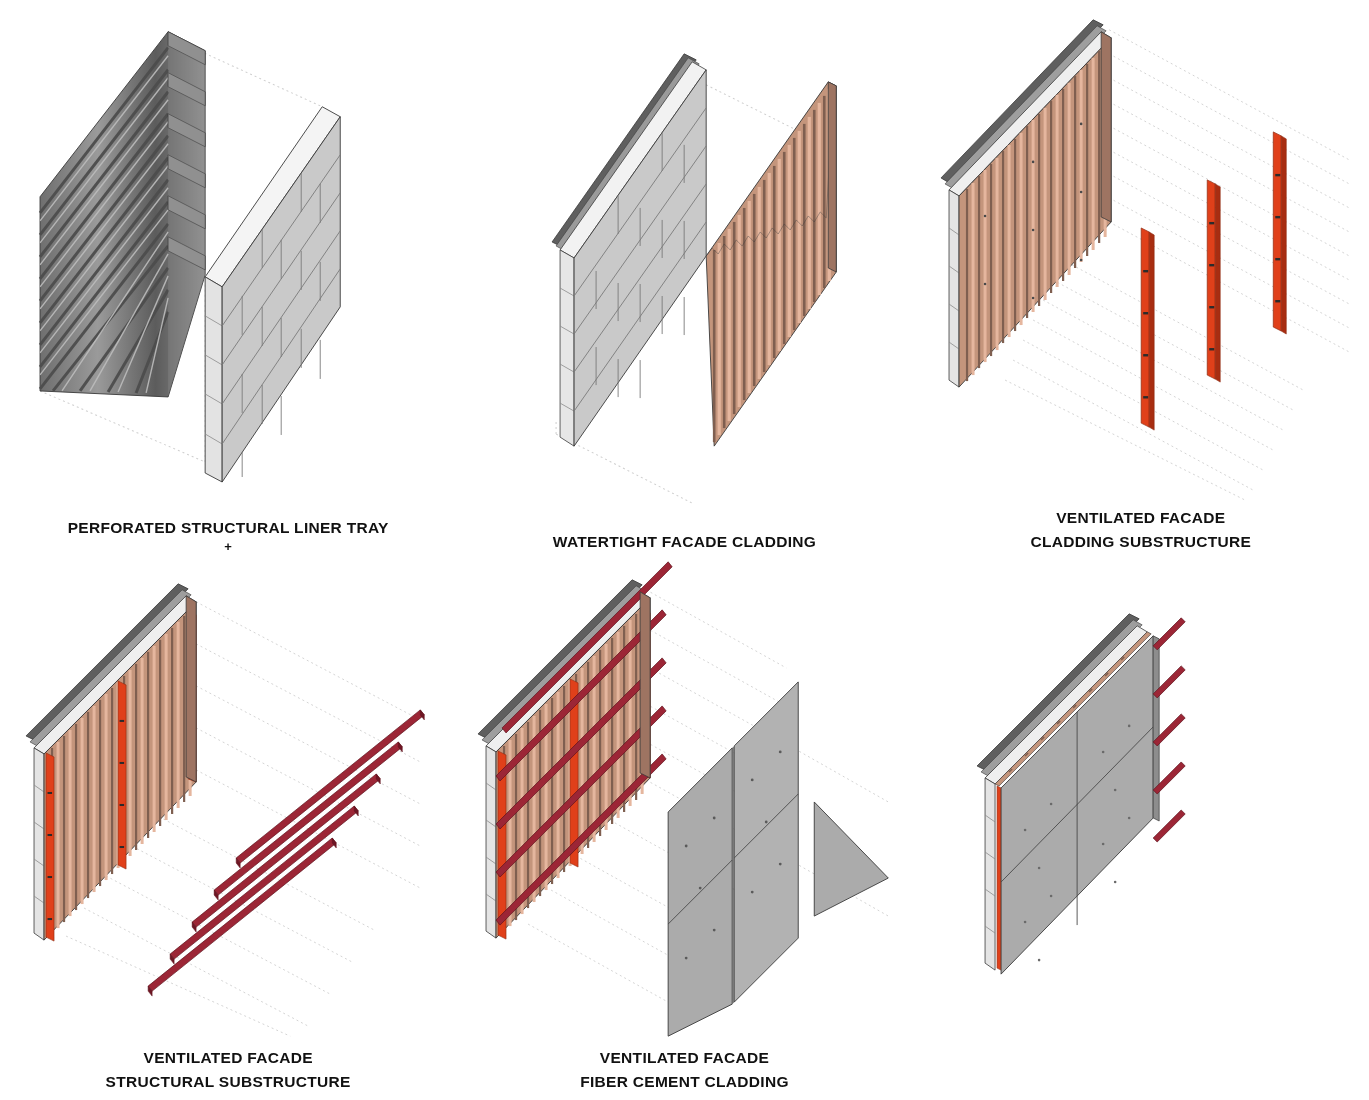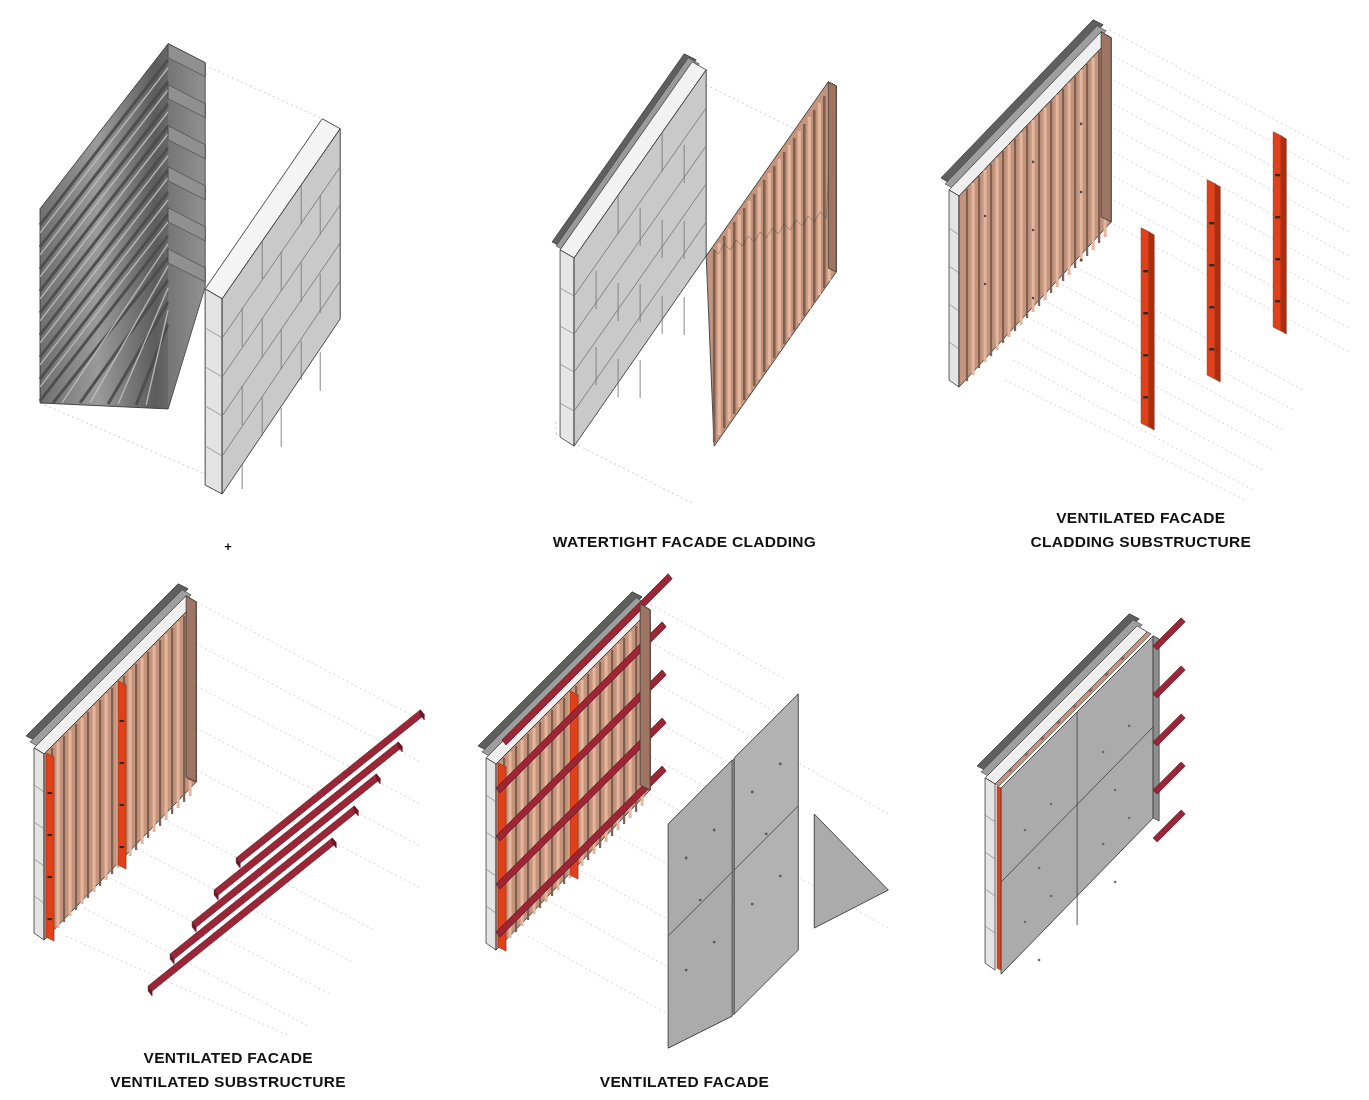--- a/index.html
+++ b/index.html
@@ -168,20 +168,21 @@
             <line x1="262" y1="378" x2="262" y2="417"></line>
             <line x1="301" y1="322" x2="301" y2="361"></line>
             <line x1="242" y1="445" x2="242" y2="470"></line>
             <line x1="281" y1="389" x2="281" y2="428"></line>
             <line x1="320" y1="333" x2="320" y2="372"></line>
           </g>
         </g>
       </svg>
     </div>
     <div class="caption cap-r1">
+      <span class="line">PERFORATED STRUCTURAL LINER TRAY</span>
       <span class="plus">+</span>
     </div>
   </div>
 
   <div class="panel">
     <div class="fig">
       <svg viewBox="0 0 456 500" preserveAspectRatio="xMidYMid meet">
         <g stroke="#cfcfcf" stroke-width="1" stroke-dasharray="2 3" fill="none">
           <line x1="100" y1="420" x2="238" y2="490"></line>
           <line x1="232" y1="62" x2="372" y2="132"></line>
@@ -510,21 +511,21 @@
           <g>
             <polygon points="148,418 332,270 336,275 152,423" fill="#9c2636" stroke="#5f121d" stroke-width="0.7"></polygon>
             <polygon points="148,418 152,423 152,428 148,423" fill="#6e1624" stroke="#5f121d" stroke-width="0.5"></polygon>
             <polygon points="332,270 336,275 336,280 332,275" fill="#6e1624" stroke="#5f121d" stroke-width="0.5"></polygon>
           </g>
         </g>
       </svg>
     </div>
     <div class="caption cap-r2">
       <span class="line">VENTILATED FACADE</span>
-      <span class="line">VENTILATED SUBSTRUCTURE</span>
+      <span class="line">STRUCTURAL SUBSTRUCTURE</span>
     </div>
   </div>
 
   <div class="panel">
     <div class="fig">
       <svg viewBox="0 0 456 470" preserveAspectRatio="xMidYMid meet">
         <g stroke="#cfcfcf" stroke-width="0.9" stroke-dasharray="2 3" fill="none">
           <line x1="190" y1="22" x2="330" y2="100"></line>
           <line x1="190" y1="60" x2="330" y2="138"></line>
           <line x1="190" y1="98" x2="330" y2="176"></line>
@@ -620,20 +621,21 @@
             <circle cx="244" cy="320" r="1.4"></circle>
               <circle cx="310" cy="254" r="1.4"></circle>
           </g>
 
           <polygon points="358,234 358,348 432,310" fill="#ababab" stroke="#3a3a3a" stroke-width="0.9"></polygon>
         </g>
       </svg>
     </div>
     <div class="caption cap-r2">
       <span class="line">VENTILATED FACADE</span>
+      <span class="line">FIBER CEMENT  CLADDING</span>
     </div>
   </div>
 
   <div class="panel">
     <div class="fig">
       <svg viewBox="0 0 456 470" preserveAspectRatio="xMidYMid meet">
 
         <g>
           <polygon points="64,174 216,22 226,27 74,179" fill="#5f5f5f" stroke="#3a3a3a" stroke-width="0.8"></polygon>
           <polygon points="68,180 220,28 229,33 77,185" fill="#9e9e9e" stroke="#3a3a3a" stroke-width="0.6"></polygon>

